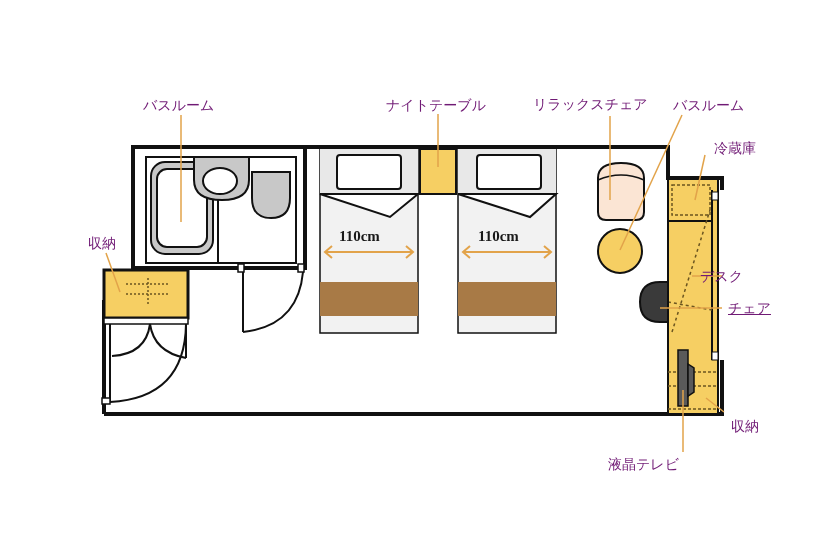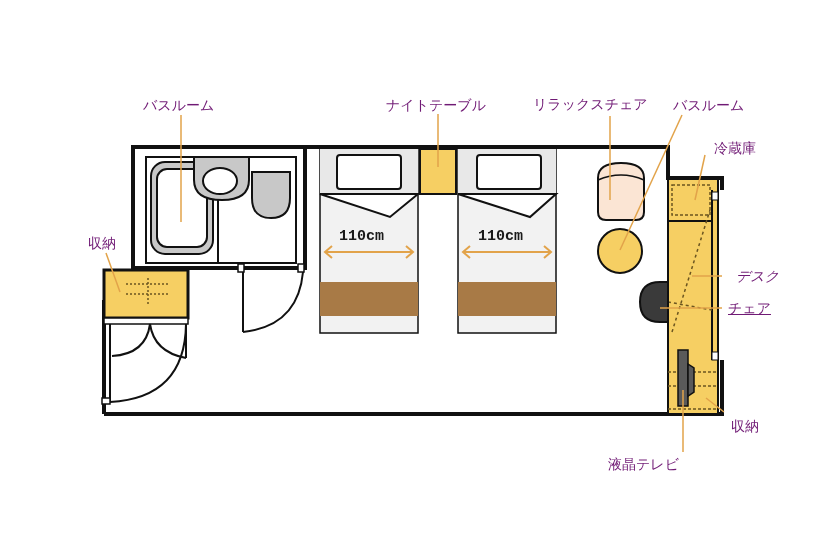--- a/index.html
+++ b/index.html
@@ -1,21 +1,21 @@
 <!DOCTYPE html>
 <html><head>
 <meta charset="utf-8">
 <style>
   html, body { margin:0; padding:0; background:#ffffff; }
   body { width:820px; height:560px; position:relative; overflow:hidden;
          font-family:"DejaVu Sans","Liberation Sans",sans-serif; }
   #plan { position:absolute; left:0; top:0; width:820px; height:560px; }
   .lbl { position:absolute; font-size:14px; color:#701a75; white-space:nowrap; line-height:1; }
   .dim { position:absolute; font-size:15px; font-weight:bold; color:#1a1a1a;
-         font-family:Liberation Mono, monospace; white-space:nowrap; line-height:1; }
+         font-family:Liberation Serif, serif; white-space:nowrap; line-height:1; }
 </style>
 </head>
 <body>
 
 <svg id="plan" viewBox="0 0 820 560" xmlns="http://www.w3.org/2000/svg">
 
   <g fill="none" stroke="#111" stroke-width="4">
     <path d="M133 147 L668 147 L668 180"></path>
     <path d="M104 414 L722 414 L722 400"></path>
     <path d="M104 300 L104 414"></path>
@@ -127,19 +127,19 @@
     <line x1="683" y1="390" x2="683" y2="452"></line>
   </g>
 </svg>
 
 <div class="lbl" style="left:143px;top:98px;">バスルーム</div>
 <div class="lbl" style="left:88px;top:236px;">収納</div>
 <div class="lbl" style="left:386px;top:98px;">ナイトテーブル</div>
 <div class="lbl" style="left:533px;top:98px;font-family:Liberation Mono, monospace;">リラックスチェア</div>
 <div class="lbl" style="left:673px;top:98px;">バスルーム</div>
 <div class="lbl" style="left:714px;top:141px;">冷蔵庫</div>
-<div class="lbl" style="left:736px;top:269px;font-style:italic;">デスク</div>
+<div class="lbl" style="left:700px;top:269px;">デスク</div>
 <div class="lbl" style="left:728px;top:301px;text-decoration:underline;">チェア</div>
 <div class="lbl" style="left:731px;top:419px;">収納</div>
 <div class="lbl" style="left:608px;top:457px;">液晶テレビ</div>
 
 <div class="dim" style="left:339px;top:229px;">110cm</div>
 <div class="dim" style="left:478px;top:229px;">110cm</div>
 
 </body></html>

